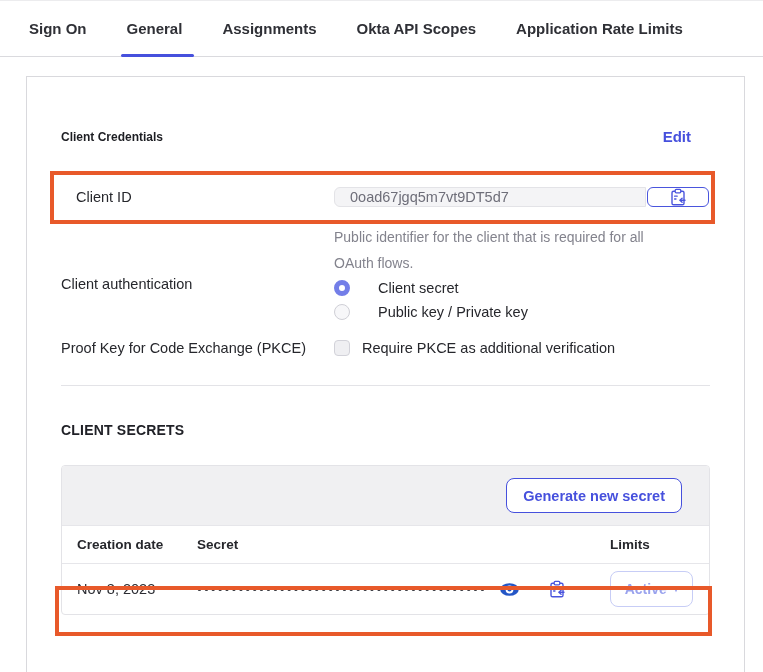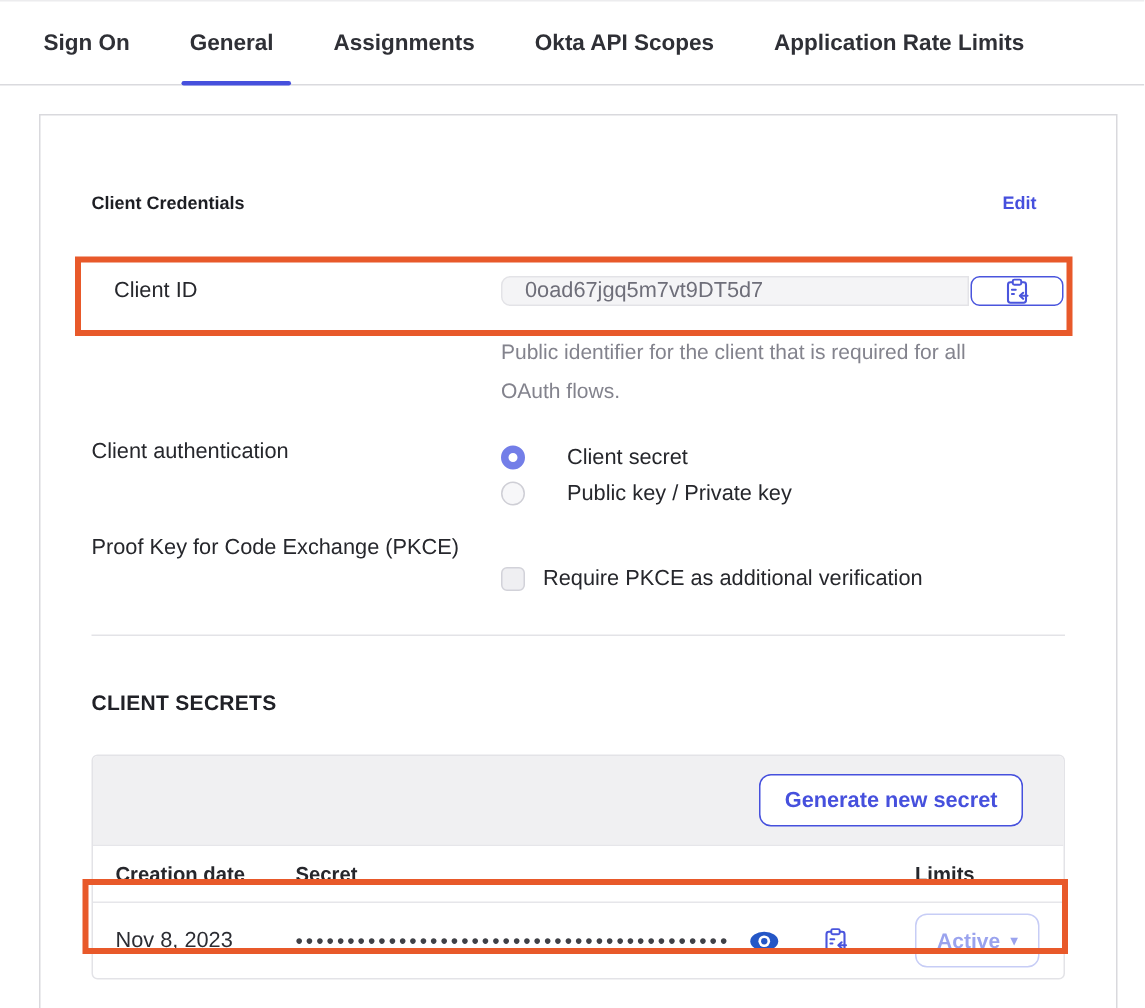--- a/index.html
+++ b/index.html
@@ -25,47 +25,47 @@
   
   .card {
     position:absolute; left:26px; top:75px; width:719px; height:612px;
     background:#fff; border:1px solid #d9d9dd; padding:0 34px;
   }
   .cc-header {
     display:flex; justify-content:space-between; align-items:center;
     padding:51px 19px 0 0;
   }
   .cc-title { font-size:12px; font-weight:bold; color:#1d1e23; }
-  .edit-link { font-size:12px; font-weight:bold; color:#4650dd; cursor:pointer;text-align:right; }
+  .edit-link { font-size:15px; font-weight:bold; color:#4650dd; cursor:pointer;text-align:right; }
   
   .client-id-row { margin-top:33px; display:flex; align-items:center; height:38px; }
   .field-label-pad { width:273px; padding-left:15px; font-size:14.5px; color:#26272c; flex:none; }
   .field-label { width:273px; font-size:14.5px; color:#26272c; flex:none; }
   .id-group { display:flex; height:20px; }
   .id-input {
     width:312px; background:#f4f4f6; border:1px solid #e3e3e7;
     border-radius:6px 0 0 6px; display:flex; align-items:center;
     padding:0 15px; font-size:14.5px; color:#6e6e79; white-space:nowrap; overflow:hidden;
   }
   .copy-btn {
     width:62px; margin-left:1px; background:#fff; border:1px solid #4a55dd;
     border-radius:6px; display:flex; align-items:center; justify-content:center; cursor:pointer;
   }
   .help-row { display:flex; }
   .help-spacer { width:273px; flex:none; }
   .help-text { width:340px; margin-top:8px; font-size:14px; line-height:26px; color:#83838d; }
-  .auth-row { display:flex; margin-top:20px; }
+  .auth-row { display:flex; }
   .options-col { display:flex; flex-direction:column; }
   .radio-option { display:flex; align-items:center; gap:28px; height:24px; cursor:pointer; }
   .radio { width:16px; height:16px; border-radius:50%; flex:none; }
   .radio.selected { border:5px solid #737ee8; background:#fff; }
   .radio.unselected { border:1px solid #cfcfd6; background:#f7f7f9; }
   .option-label { font-size:14.5px; color:#26272c; }
   .pkce-row { display:flex; margin-top:16px; align-items:flex-start; }
-  .pkce-option { display:flex; align-items:center; gap:12px; cursor:pointer;margin-top:21px; }
+  .pkce-option { display:flex; align-items:center; gap:12px; cursor:pointer; }
   .checkbox {
     width:16px; height:16px; border-radius:4px; flex:none;
     border:1px solid #d2d2d9; background:#efeff2;
   }
   .divider { margin-top:29px; border-top:1px solid #e3e3e7; }
   .secrets-title { margin-top:36px; font-size:14px; font-weight:bold; color:#202127; letter-spacing:.2px; }
   
   .table { margin-top:27px; border:1px solid #e3e3e7; border-radius:4px; }
   .toolbar {
     height:60px; background:#f0f0f2; border-radius:3px 3px 0 0;

